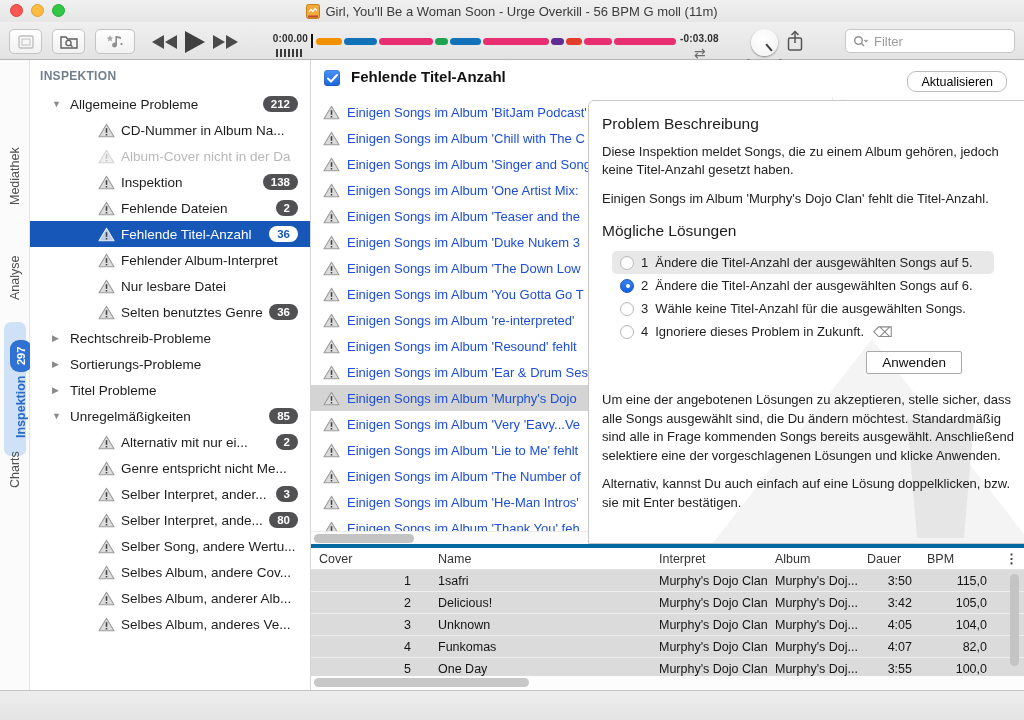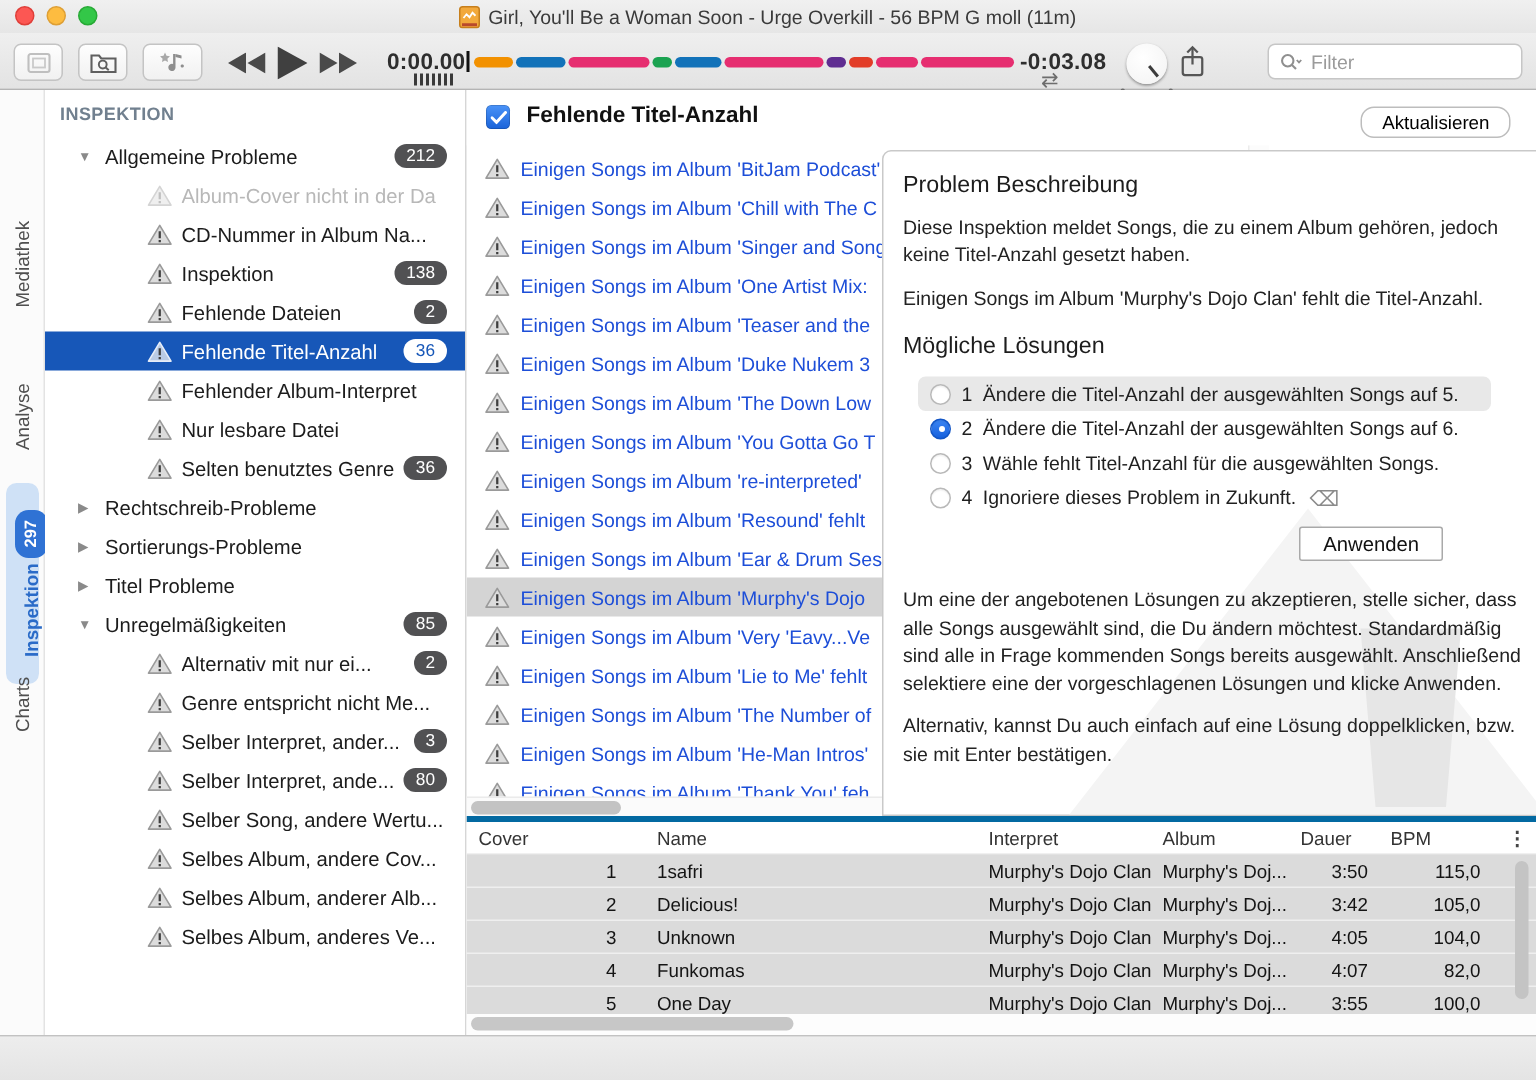--- a/index.html
+++ b/index.html
@@ -15,21 +15,21 @@
   .tl.green{background:#33c748;border:1px solid #27aa35;}
   .title-wrap{margin:0 auto;display:flex;align-items:center;gap:5px;font-size:13px;color:#3a3a3a;}
 
   
   .toolbar{position:absolute;left:0;top:22px;width:1024px;height:38px;background:linear-gradient(#efefef,#e3e3e3);border-bottom:1px solid #b4b4b4;}
   .tb-btn{position:absolute;top:7px;height:25px;background:linear-gradient(#fefefe,#f1f1f1);border:1px solid #c4c4c4;border-radius:5px;display:flex;align-items:center;justify-content:center;}
   .tb-btn1{left:9px;width:33px;}
   .tb-btn2{left:52px;width:33px;}
   .tb-btn3{left:95px;width:40px;}
   .transport{position:absolute;left:152px;top:7px;width:92px;height:26px;display:flex;align-items:center;gap:8px;}
-  .time{position:absolute;font-size:15px;font-weight:bold;color:#2e2e2e;letter-spacing:.2px;}
+  .time{position:absolute;font-size:10px;font-weight:bold;color:#2e2e2e;letter-spacing:.2px;}
   .time-elapsed{left:258px;top:11px;width:50px;text-align:right;}
   .wave-ticks{position:absolute;left:276px;top:27px;width:28px;height:8px;background:repeating-linear-gradient(90deg,#3a3a3a 0 2px,transparent 2px 4px);}
   .cursor{position:absolute;left:311px;top:12px;width:2px;height:14px;background:#111;}
   .progress{position:absolute;left:316px;top:16px;width:360px;height:7px;display:flex;gap:2px;}
   .seg{height:7px;border-radius:3.5px;min-width:4px;}
   .time-remaining{left:680px;top:11px;}
   .repeat{position:absolute;left:694px;top:24px;font-size:14px;color:#6d6d6d;line-height:14px;}
   .knob{position:absolute;left:751px;top:7px;width:27px;height:27px;border-radius:50%;background:radial-gradient(circle at 40% 35%,#ffffff,#f2f2f2);box-shadow:0 1px 2px rgba(0,0,0,.4);}
   .knob .tick{position:absolute;left:17px;top:14px;width:2px;height:9px;background:#3c3c3c;transform:rotate(-40deg);}
   .knob-dot{position:absolute;top:37px;width:3px;height:3px;border-radius:50%;background:#6c6c6c;}
@@ -51,21 +51,21 @@
   .vbadge:empty{display:none;}
 
   .tree{position:absolute;left:30px;top:60px;width:280px;bottom:30px;background:#fff;overflow:hidden;}
   .tree-header{margin:9px 0 8px 10px;font-size:12px;font-weight:bold;color:#71808f;letter-spacing:.3px;}
   .tree-row{height:26px;display:flex;align-items:center;padding-left:68px;font-size:13.5px;color:#1c1c1c;white-space:nowrap;overflow:hidden;cursor:default;}
   .tree-row.group{padding-left:22px;}
   .tree-row .arrow{width:18px;font-size:9px;color:#8a8a8a;flex:none;}
   .tree-row .arrow:empty{display:none;}
   .tree-row .warn{flex:none;margin-right:6px;}
   .tree-row .lbl{flex:1;overflow:hidden;white-space:nowrap;}
-  .badge{flex:none;margin-right:12px;margin-left:6px;background:var(--badge_bg);color:#fff;font-size:11.5px;font-weight:normal;border-radius:9px;padding:1px 8px;line-height:14px;}
+  .badge{flex:none;margin-right:12px;margin-left:6px;background:var(--badge_bg);color:#fff;font-size:11.5px;font-weight:bold;border-radius:9px;padding:1px 8px;line-height:14px;}
   .badge:empty{display:none;}
   .tree-row.sel{background:var(--tree_selection);color:#fff;}
   .tree-row.sel .badge{background:#fff;color:var(--tree_selection);}
   .tree-row.sel .warn path{fill:#b9cbe5;stroke:#e6edf8;}
   .tree-row.dis .lbl{color:#b8b8b8;}
   .tree-row.dis .warn path{fill:#efefef;stroke:#d4d4d4;}
   .tree-row.dis .warn .exc{fill:#c0c0c0;}
 
   .content{position:absolute;left:310px;top:60px;right:0;bottom:30px;border-left:1px solid #d6d6d6;background:#fff;overflow:hidden;}
   .content-header{position:absolute;left:0;top:0;right:0;height:37px;background:#fff;display:flex;align-items:center;}
@@ -246,39 +246,39 @@
     <div class="tree-header">INSPEKTION</div>
     <div class="tree-items">
 
         <div class="tree-row group">
           <span class="arrow">▼</span>
 
           <span class="lbl">Allgemeine Probleme</span>
           <span class="badge">212</span>
         </div>
 
+        <div class="tree-row">
+
+          <svg class="warn" viewBox="0 0 20 18">
+            <path d="M10 1.5 L19 16.5 H1 Z" fill="#dcdcdc" stroke="#9a9a9a" stroke-width="1.3" stroke-linejoin="round"></path>
+            <rect class="exc" x="9.1" y="6.2" width="1.8" height="5.6" fill="#3f3f3f"></rect>
+            <rect class="exc" x="9.1" y="13.2" width="1.8" height="1.8" fill="#3f3f3f"></rect>
+          </svg>
+          <span class="lbl">CD-Nummer in Album Na...</span>
+
+        </div>
+
         <div class="tree-row dis">
 
           <svg class="warn" viewBox="0 0 20 18">
             <path d="M10 1.5 L19 16.5 H1 Z" fill="#dcdcdc" stroke="#9a9a9a" stroke-width="1.3" stroke-linejoin="round"></path>
             <rect class="exc" x="9.1" y="6.2" width="1.8" height="5.6" fill="#3f3f3f"></rect>
             <rect class="exc" x="9.1" y="13.2" width="1.8" height="1.8" fill="#3f3f3f"></rect>
           </svg>
           <span class="lbl">Album-Cover nicht in der Da</span>
-
-        </div>
-
-        <div class="tree-row">
-
-          <svg class="warn" viewBox="0 0 20 18">
-            <path d="M10 1.5 L19 16.5 H1 Z" fill="#dcdcdc" stroke="#9a9a9a" stroke-width="1.3" stroke-linejoin="round"></path>
-            <rect class="exc" x="9.1" y="6.2" width="1.8" height="5.6" fill="#3f3f3f"></rect>
-            <rect class="exc" x="9.1" y="13.2" width="1.8" height="1.8" fill="#3f3f3f"></rect>
-          </svg>
-          <span class="lbl">CD-Nummer in Album Na...</span>
 
         </div>
 
         <div class="tree-row">
 
           <svg class="warn" viewBox="0 0 20 18">
             <path d="M10 1.5 L19 16.5 H1 Z" fill="#dcdcdc" stroke="#9a9a9a" stroke-width="1.3" stroke-linejoin="round"></path>
             <rect class="exc" x="9.1" y="6.2" width="1.8" height="5.6" fill="#3f3f3f"></rect>
             <rect class="exc" x="9.1" y="13.2" width="1.8" height="1.8" fill="#3f3f3f"></rect>
           </svg>
@@ -655,21 +655,21 @@
               <div class="opt on">
                 <span class="radio"></span>
                 <span class="opt-num">2</span>
                 <span class="opt-text">Ändere die Titel-Anzahl der ausgewählten Songs auf 6.</span>
 
               </div>
 
               <div class="opt">
                 <span class="radio"></span>
                 <span class="opt-num">3</span>
-                <span class="opt-text">Wähle fehlt Titel-Anzahl für die ausgewählten Songs.</span>
+                <span class="opt-text">Wähle keine Titel-Anzahl für die ausgewählten Songs.</span>
 
               </div>
 
               <div class="opt">
                 <span class="radio"></span>
                 <span class="opt-num">4</span>
                 <span class="opt-text">Ignoriere dieses Problem in Zukunft.</span>
                 <span class="suffix">⌫</span>
               </div>
             </div>

